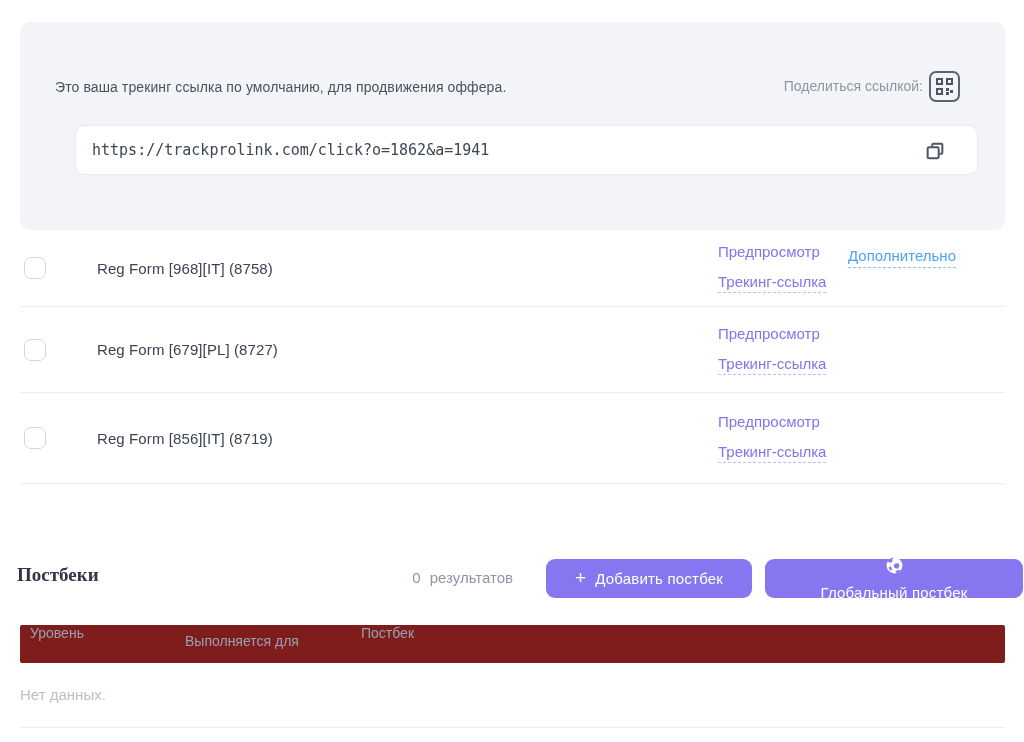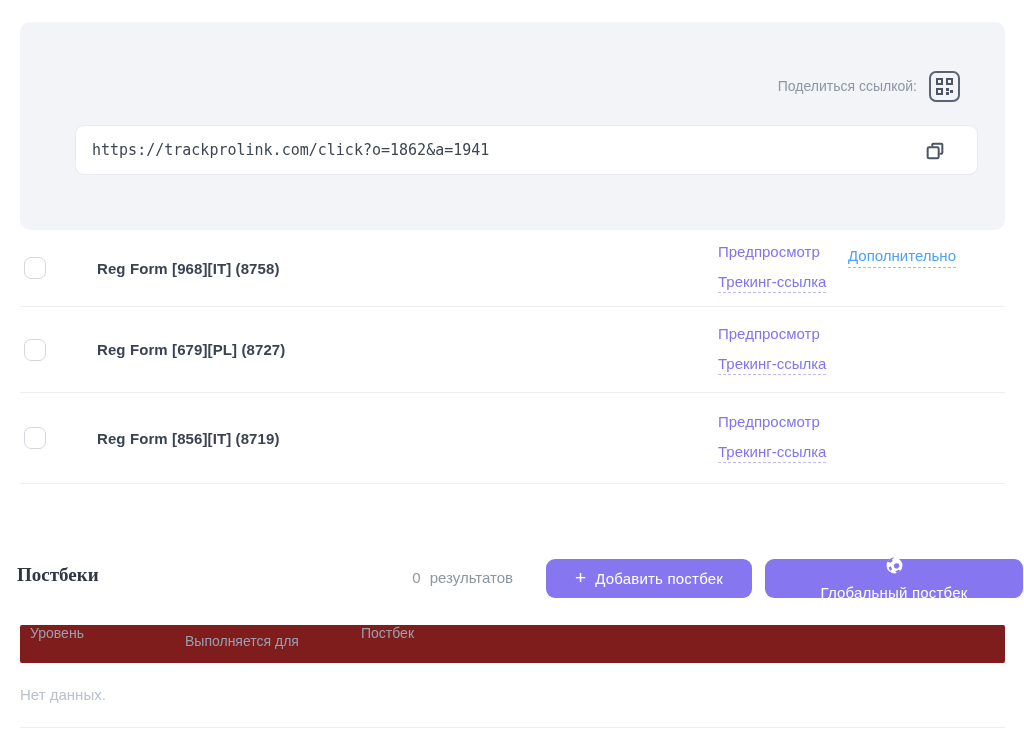--- a/index.html
+++ b/index.html
@@ -8,21 +8,21 @@
 
   
   .card {
     position:absolute; left:20px; top:22px; width:985px; height:208px;
     background:#f3f4f8; border-radius:10px;
   }
   .card-desc {
     position:absolute; left:35px; top:57px; font-size:14px; color:#4a5260; letter-spacing:.1px;
   }
   .share-wrap {
-    position:absolute; right:45px; top:49px; display:flex; align-items:center; gap:12px;
+    position:absolute; right:45px; top:49px; display:flex; align-items:center; gap:6px;
   }
   .share-label { font-size:14px; color:#8d96a4; line-height:31px; }
   .qr-btn {
     width:31px; height:31px; border:2px solid #5b6474; border-radius:7px;
     background:#f3f4f8; display:flex; align-items:center; justify-content:center; cursor:pointer; padding:0;
   }
   .url-input {
     position:absolute; left:55px; top:103px; width:903px; height:50px;
     background:#ffffff; border:1px solid #e7eaee; border-radius:9px;
     font-family:"DejaVu Sans Mono","Liberation Mono",monospace;
@@ -45,21 +45,21 @@
   }
   .row:nth-child(1) { height:77px; }
   .row:nth-child(2) { height:86px; }
   .row:nth-child(3) { height:91px; }
   .row-check {
     appearance:none; -webkit-appearance:none;
     width:22px; height:22px; margin-left:4px; border:1.5px solid #d2d7df; border-radius:7px;
     background:#ffffff; cursor:pointer; flex:0 0 auto;
   }
   .row-title {
-    font-size:15px; font-weight:700; color:#3b4352; margin-left:51px; letter-spacing:.1px;
+    font-size:15px; font-weight:400; color:#3b4352; margin-left:51px; letter-spacing:.1px;
   }
   .row-links {
     position:absolute; left:698px; top:0; height:100%;
     display:flex; flex-direction:column; justify-content:center; gap:13px; align-items:flex-start;
   }
   .lnk { font-size:15px; color:#8374ee; text-decoration:none; cursor:pointer; }
   .lnk.dashed { border-bottom:1px dashed #c3bbf6; padding-bottom:2px; }
 
   
   .pb-title { position:absolute; left:17px; top:564px; font-size:19px; font-weight:700; color:#303644;font-family:Liberation Serif, serif; }
@@ -92,20 +92,21 @@
   .bottom-divider {
     position:absolute; left:20px; top:727px; width:985px; height:0; border-top:1px solid #eceef2;
   }
 
   svg { display:block; }
 </style>
 </head>
 <body>
 
 <section class="card">
+  <div class="card-desc">Это ваша трекинг ссылка по умолчанию, для продвижения оффера.</div>
 
   <div class="share-wrap">
     <span class="share-label">Поделиться ссылкой:</span>
     <button class="qr-btn">
       <span>
         <svg width="17" height="17" viewBox="0 0 17 17">
           <g fill="#4c5565">
             <rect x="0" y="0" width="7" height="7"></rect>
               <rect x="2" y="2" width="3" height="3" fill="#f3f4f8"></rect>
             <rect x="10" y="0" width="7" height="7"></rect>

